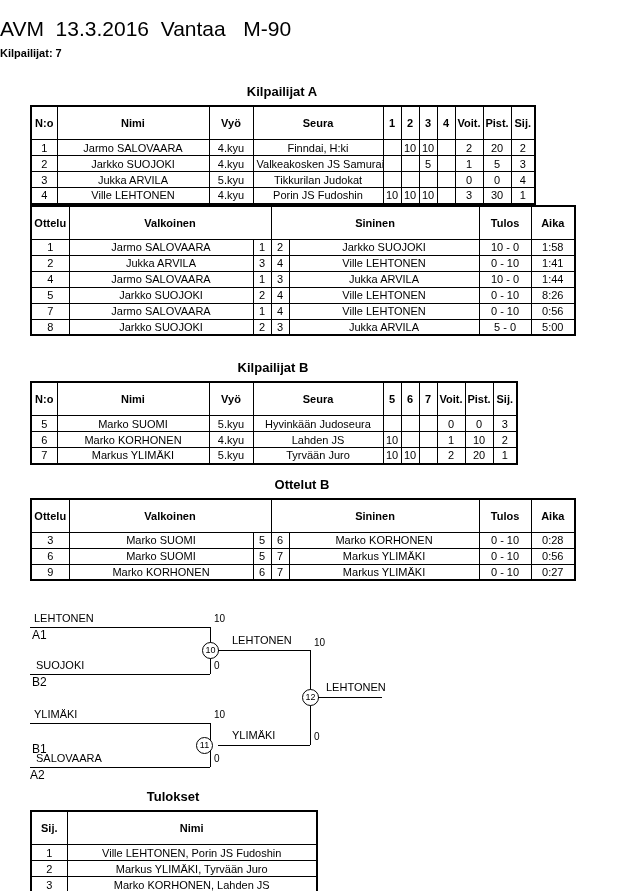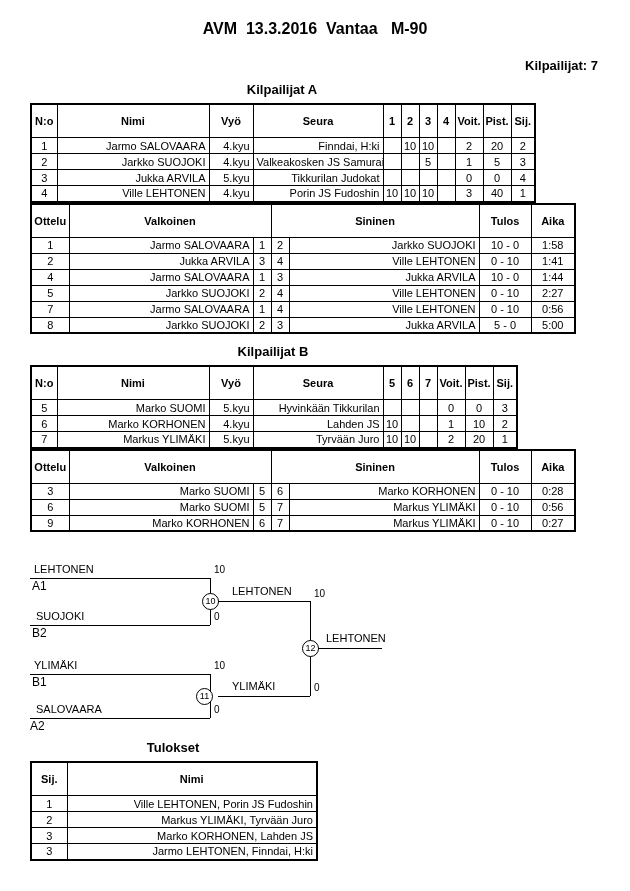--- a/index.html
+++ b/index.html
@@ -3,35 +3,35 @@
 <meta charset="utf-8">
 <style>
   * { margin:0; padding:0; box-sizing:border-box; }
   html,body { background:#fff; }
   body {
     width:630px; height:891px; position:relative;
     font-family:"Liberation Sans", sans-serif; color:#000;
     overflow:hidden;
   }
   .page { padding-top:16px; }
-  .title { text-align:center; font-size:16px; font-weight:bold; white-space:pre; line-height:25px; }
-  .count { text-align:right; font-size:13px; font-weight:bold; padding-right:32px; margin-top:18px; line-height:13px; }
+  .title { font-size:21px; font-weight:normal; white-space:pre; line-height:25px; }
+  .count { font-size:11px; font-weight:bold; padding-right:32px; margin-top:6px; line-height:13px; }
   .section { margin-left:30px; }
   .sec-head { font-weight:bold; font-size:13px; text-align:center; margin-bottom:6px; line-height:15px; }
-  .mt10 { margin-top:10px; } .mt12 { margin-top:12px; } .mt32 { margin-top:32px; } .mt8 { margin-top:8px; }
+  .mt10 { margin-top:24px; } .mt12 { margin-top:12px; } .mt32 { margin-top:32px; } .mt8 { margin-top:8px; }
   .w504 { width:504px; } .w486 { width:486px; } .w544 { width:544px; } .w286 { width:286px; }
 
   table.tbl { border-collapse:collapse; table-layout:fixed; border:2px solid #000; }
   .tbl th, .tbl td {
     border:1px solid #000; font-size:11px; height:16px; padding:0 3px;
     white-space:nowrap; overflow:hidden; vertical-align:middle;
   }
   .tbl th { font-weight:bold; text-align:center; padding:10px 1px; }
   .tbl td.ctr { text-align:center; padding:0 1px; }
-  .tbl td.left { text-align:right; }
+  .tbl td.left { text-align:center; }
 
   .bracket { position:relative; margin-left:30px; margin-top:20px; width:420px; height:180px; }
   .hline { position:absolute; height:0; border-top:1px solid #000; }
   .vline { position:absolute; width:0; border-left:1px solid #000; }
   .bk-name { position:absolute; font-size:11px; line-height:13px; }
   .bk-seed { position:absolute; font-size:12px; line-height:12px; }
   .bk-score { position:absolute; font-size:10px; line-height:12px; }
   .bk-circle {
     position:absolute; width:17px; height:17px; border:1px solid #000; border-radius:50%;
     font-size:9px; line-height:15px; text-align:center; background:#fff;
@@ -119,21 +119,21 @@
           <tr>
             <td class="ctr">4</td>
             <td class="left">Ville LEHTONEN</td>
             <td class="left">4.kyu</td>
             <td class="left">Porin JS Fudoshin</td>
             <td class="ctr">10</td>
             <td class="ctr">10</td>
             <td class="ctr">10</td>
             <td class="ctr"></td>
             <td class="ctr">3</td>
-            <td class="ctr">40</td>
+            <td class="ctr">30</td>
             <td class="ctr">1</td>
           </tr>
         </tbody>
     </table>
   </div>
 
   <div class="section w544">
     <table class="tbl w544">
       <colgroup>
         <col style="width:38px">
@@ -181,21 +181,21 @@
             <td class="ctr">10 - 0</td>
             <td class="ctr">1:44</td>
           </tr>
           <tr>
             <td class="ctr">5</td>
             <td class="left">Jarkko SUOJOKI</td>
             <td class="ctr">2</td>
             <td class="ctr">4</td>
             <td class="left">Ville LEHTONEN</td>
             <td class="ctr">0 - 10</td>
-            <td class="ctr">2:27</td>
+            <td class="ctr">8:26</td>
           </tr>
           <tr>
             <td class="ctr">7</td>
             <td class="left">Jarmo SALOVAARA</td>
             <td class="ctr">1</td>
             <td class="ctr">4</td>
             <td class="left">Ville LEHTONEN</td>
             <td class="ctr">0 - 10</td>
             <td class="ctr">0:56</td>
           </tr>
@@ -239,21 +239,21 @@
           <th>Voit.</th>
           <th>Pist.</th>
           <th>Sij.</th>
         </tr>
       </thead>
       <tbody>
           <tr>
             <td class="ctr">5</td>
             <td class="left">Marko SUOMI</td>
             <td class="left">5.kyu</td>
-            <td class="left">Hyvinkään Tikkurilan</td>
+            <td class="left">Hyvinkään Judoseura</td>
             <td class="ctr"></td>
             <td class="ctr"></td>
             <td class="ctr"></td>
             <td class="ctr">0</td>
             <td class="ctr">0</td>
             <td class="ctr">3</td>
           </tr>
           <tr>
             <td class="ctr">6</td>
             <td class="left">Marko KORHONEN</td>
@@ -276,20 +276,21 @@
             <td class="ctr"></td>
             <td class="ctr">2</td>
             <td class="ctr">20</td>
             <td class="ctr">1</td>
           </tr>
         </tbody>
     </table>
   </div>
 
   <div class="section w544">
+    <div class="sec-head mt12">Ottelut B</div>
     <table class="tbl w544">
       <colgroup>
         <col style="width:38px">
           <col style="width:184px">
           <col style="width:18px">
           <col style="width:18px">
         <col style="width:190px">
           <col style="width:52px">
           <col style="width:44px">
       </colgroup>
@@ -346,21 +347,21 @@
     <span class="bk-seed" style="left:2px; top:75px;">B2</span>
     <span class="bk-score" style="left:184px; top:59px;">0</span>
 
     <div class="vline" style="left:180px; top:26px; height:47px;"></div>
     <div class="bk-circle" style="left:172px; top:41px;">10</div>
     <span class="bk-name" style="left:202px; top:33px;">LEHTONEN</span>
     <div class="hline" style="left:188px; top:49px; width:92px;"></div>
 
     <span class="bk-name" style="left:4px; top:107px;">YLIMÄKI</span>
     <div class="hline" style="left:0; top:122px; width:180px;"></div>
-    <span class="bk-seed" style="left:2px; top:124px;">B1</span>
+    <span class="bk-seed" style="left:2px; top:142px;">B1</span>
     <span class="bk-score" style="left:184px; top:108px;">10</span>
 
     <span class="bk-name" style="left:6px; top:151px;">SALOVAARA</span>
     <div class="hline" style="left:0; top:166px; width:180px;"></div>
     <span class="bk-seed" style="left:0; top:168px;">A2</span>
     <span class="bk-score" style="left:184px; top:152px;">0</span>
 
     <div class="vline" style="left:180px; top:122px; height:44px;"></div>
     <div class="bk-circle" style="left:166px; top:136px;">11</div>
     <span class="bk-name" style="left:202px; top:128px;">YLIMÄKI</span>

